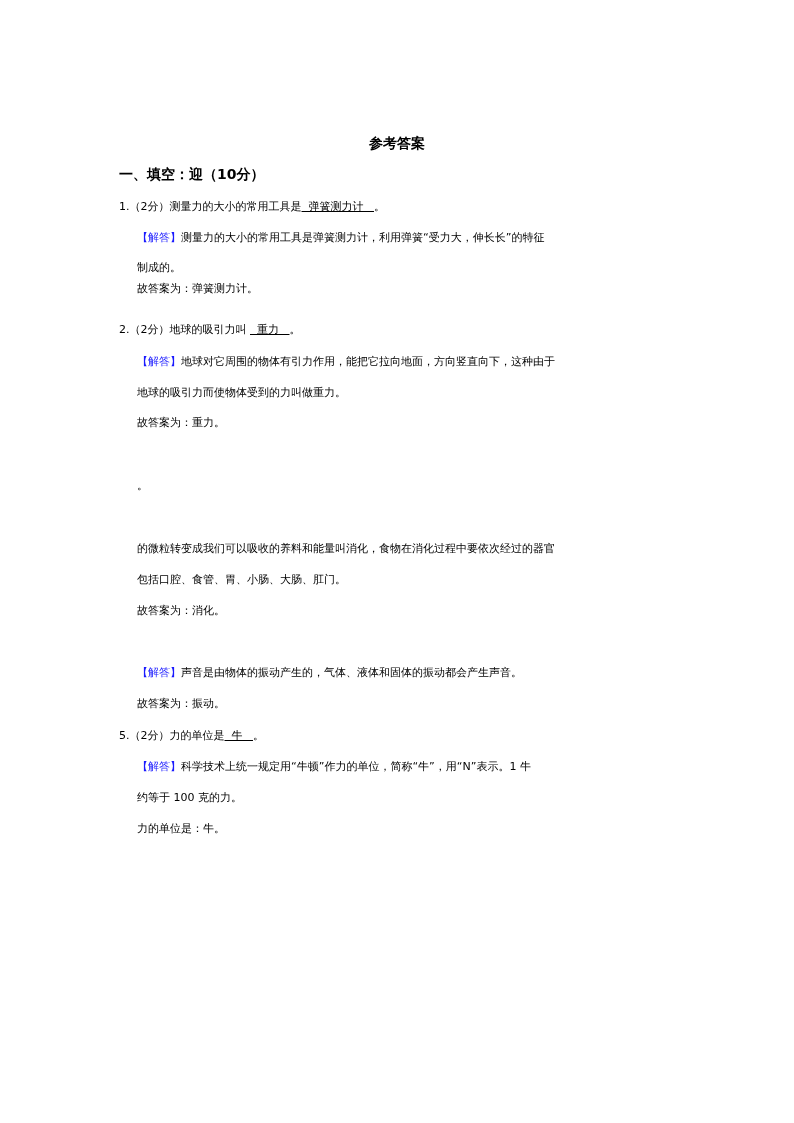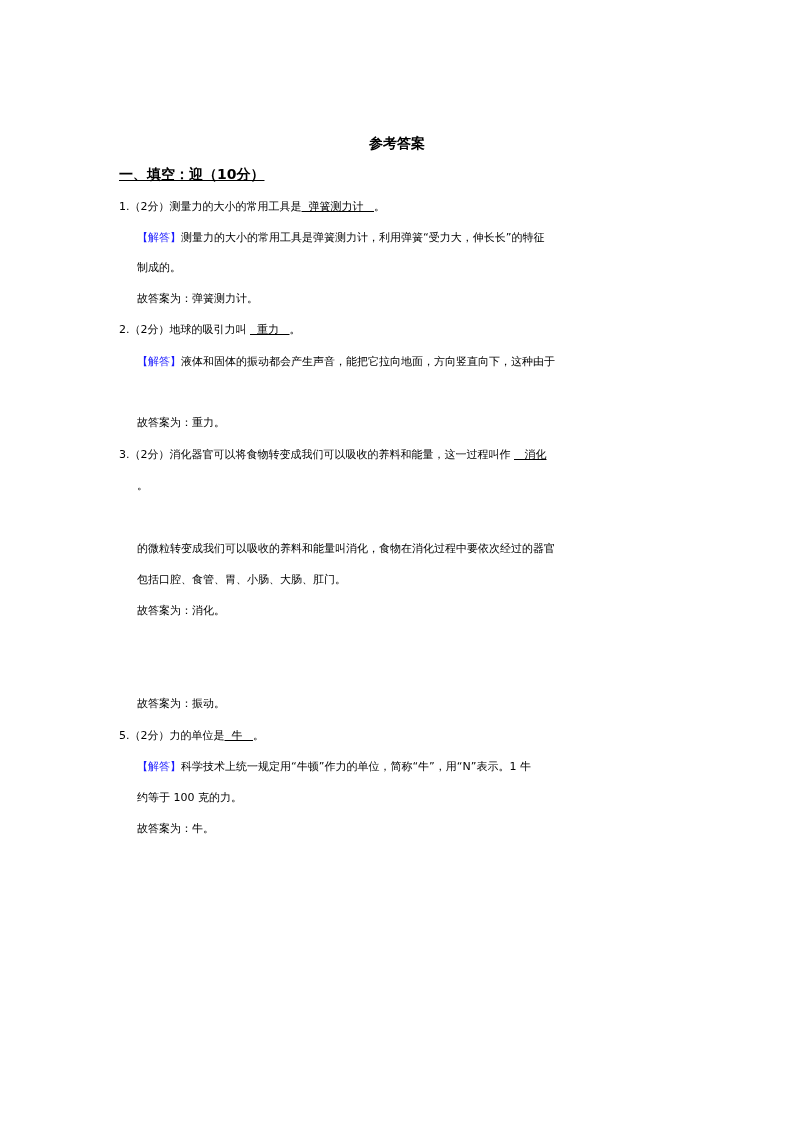--- a/index.html
+++ b/index.html
@@ -1,61 +1,62 @@
 <!DOCTYPE html>
 <html><head>
   <meta charset="utf-8">
   <style>
     html, body { margin: 0; padding: 0; background: #ffffff; }
     body { width: 794px; height: 1123px; position: relative; overflow: hidden;
            font-family: "DejaVu Sans", sans-serif; color: #000; }
     .page { position: absolute; left: 0; top: 0; width: 794px; height: 961px; }
     .title { position: absolute; top: 133px; left: 0; width: 794px; text-align: center;
              font-size: 14px; font-weight: bold; line-height: 20px; }
-    .section { position: absolute; top: 164px; left: 119px; font-size: 14px; font-weight: bold; line-height: 20px; text-decoration: underline; }
+    .section { position: absolute; top: 164px; left: 119px; font-size: 14px; font-weight: bold; line-height: 20px; }
     .line { position: absolute; left: 119px; font-size: 11px; line-height: 20px; white-space: nowrap; }
     .ind { left: 137px; }
     .blank { text-decoration: underline; white-space: pre; }
     .tag { color: #1a1aff; }
   </style>
 </head>
 <body>
 
 <div class="page">
   <div class="title">参考答案</div>
   <div class="section">一、填空：迎（10分）</div>
 
   <div class="line" style="top:197px">
     <span>1.</span><span>（2分）</span><span>测量力的大小的常用工具是</span><span class="blank">  弹簧测力计   </span><span>。</span>
   </div>
   <div class="line ind" style="top:228px">
     <span class="tag">【解答】</span><span>测量力的大小的常用工具是弹簧测力计，利用弹簧“受力大，伸长长”的特征</span>
   </div>
   <div class="line ind" style="top:258px">制成的。</div>
-  <div class="line ind" style="top:289px">故答案为：弹簧测力计。</div>
+  <div class="line ind" style="top:279px">故答案为：弹簧测力计。</div>
 
   <div class="line" style="top:320px">
     <span>2.</span><span>（2分）</span><span>地球的吸引力叫 </span><span class="blank">  重力   </span><span>。</span>
   </div>
   <div class="line ind" style="top:352px">
-    <span class="tag">【解答】</span><span>液体和固体的振动都会产生声音，能把它拉向地面，方向竖直向下，这种由于</span>
+    <span class="tag">【解答】</span><span>地球对它周围的物体有引力作用，能把它拉向地面，方向竖直向下，这种由于</span>
   </div>
+  <div class="line ind" style="top:383px">地球的吸引力而使物体受到的力叫做重力。</div>
   <div class="line ind" style="top:413px">故答案为：重力。</div>
 
-  <div class="line" style="top:445px">
-    <span>3.</span><span>（2分）</span><span>消化器官可以将食物转变成我们可以吸收的养料和能量，这一过程叫作 </span><span class="blank">   消化</span>
-  </div>
   <div class="line ind" style="top:476px">。</div>
   <div class="line ind" style="top:539px">的微粒转变成我们可以吸收的养料和能量叫消化，食物在消化过程中要依次经过的器官</div>
   <div class="line ind" style="top:570px">包括口腔、食管、胃、小肠、大肠、肛门。</div>
   <div class="line ind" style="top:601px">故答案为：消化。</div>
 
+  <div class="line ind" style="top:663px">
+    <span class="tag">【解答】</span><span>声音是由物体的振动产生的，气体、液体和固体的振动都会产生声音。</span>
+  </div>
   <div class="line ind" style="top:694px">故答案为：振动。</div>
 
   <div class="line" style="top:726px">
     <span>5.</span><span>（2分）</span><span>力的单位是</span><span class="blank">  牛   </span><span>。</span>
   </div>
   <div class="line ind" style="top:757px">
     <span class="tag">【解答】</span><span>科学技术上统一规定用“牛顿”作力的单位，简称“牛”，用“N”表示。1 牛</span>
   </div>
   <div class="line ind" style="top:788px">约等于 100 克的力。</div>
-  <div class="line ind" style="top:819px">故答案为：牛。</div>
+  <div class="line ind" style="top:819px">力的单位是：牛。</div>
 </div>
 
 </body></html>

